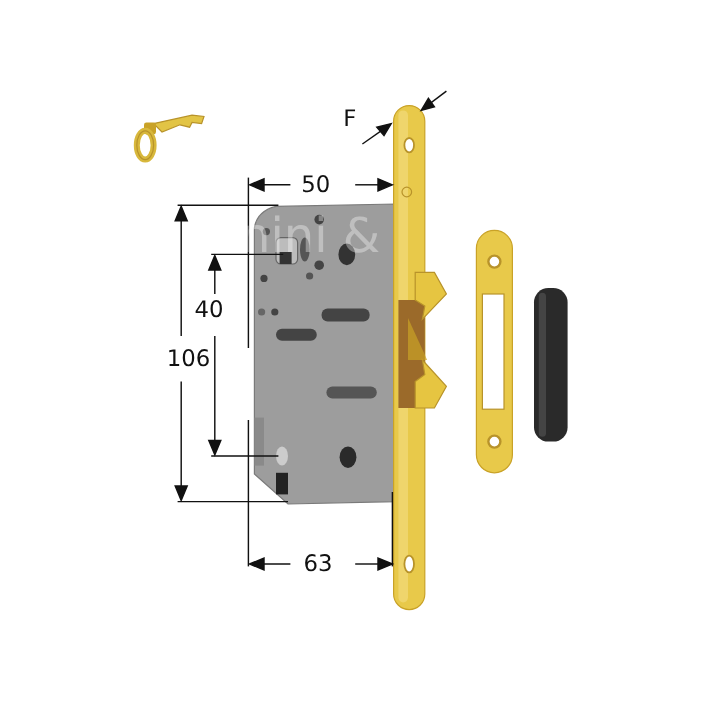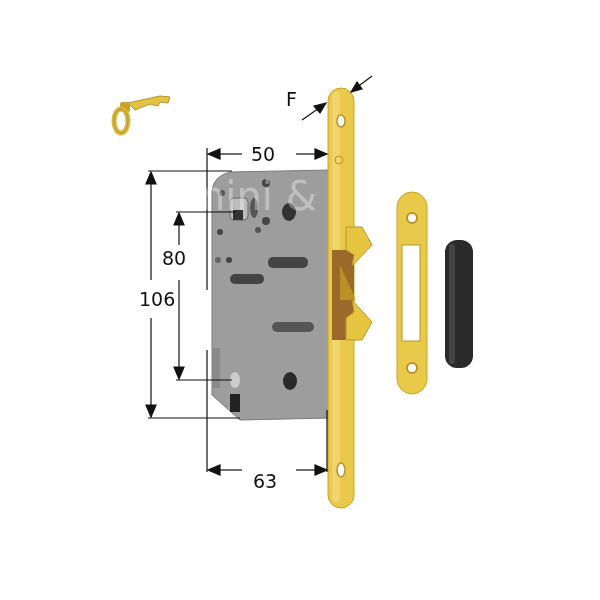--- a/index.html
+++ b/index.html
@@ -103,16 +103,16 @@
     <line x1="372" y1="76" x2="356" y2="88"></line>
     <polygon points="351,92 357,82 362,89"></polygon>
   </g>
 
   <g opacity="0.35" fill="#ffffff">
     <text x="200" y="210" font-family="DejaVu Sans, sans-serif" font-size="40">nini &amp;</text>
   </g>
 </svg>
 
 <div class="dim-label" style="left:251px; top:145px;">50</div>
-<div class="dim-label" style="left:253px; top:472px;">63</div>
-<div class="dim-label" style="left:162px; top:249px;">80</div>
+<div class="dim-label" style="left:253px; top:461px;">63</div>
+<div class="dim-label" style="left:162px; top:249px;">40</div>
 <div class="dim-label" style="left:139px; top:290px;">106</div>
 <div class="dim-label" style="left:286px; top:90px;">F</div>
 
 </body></html>

